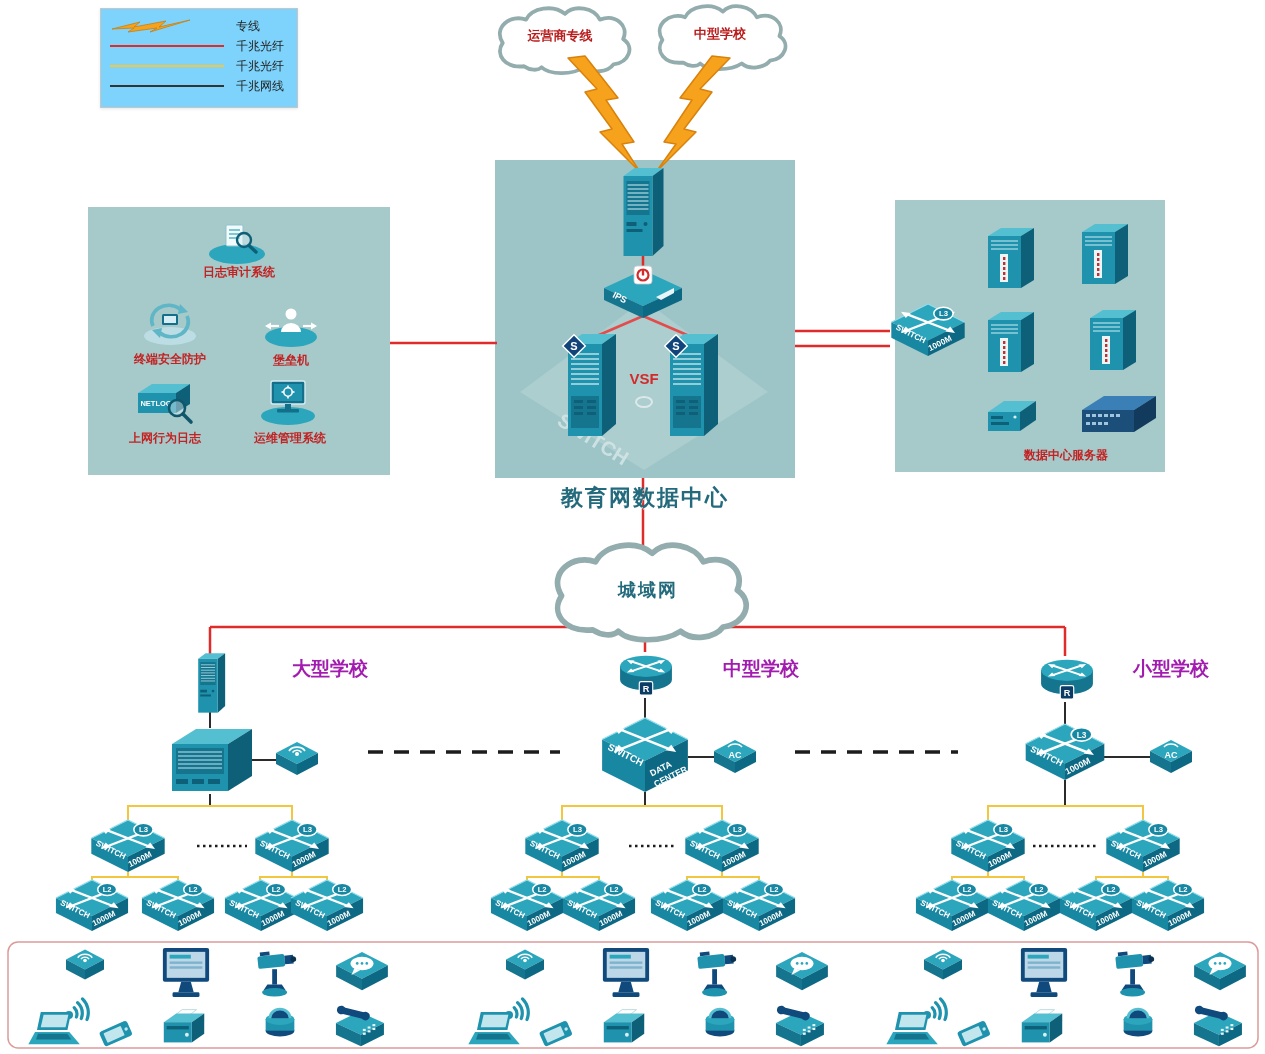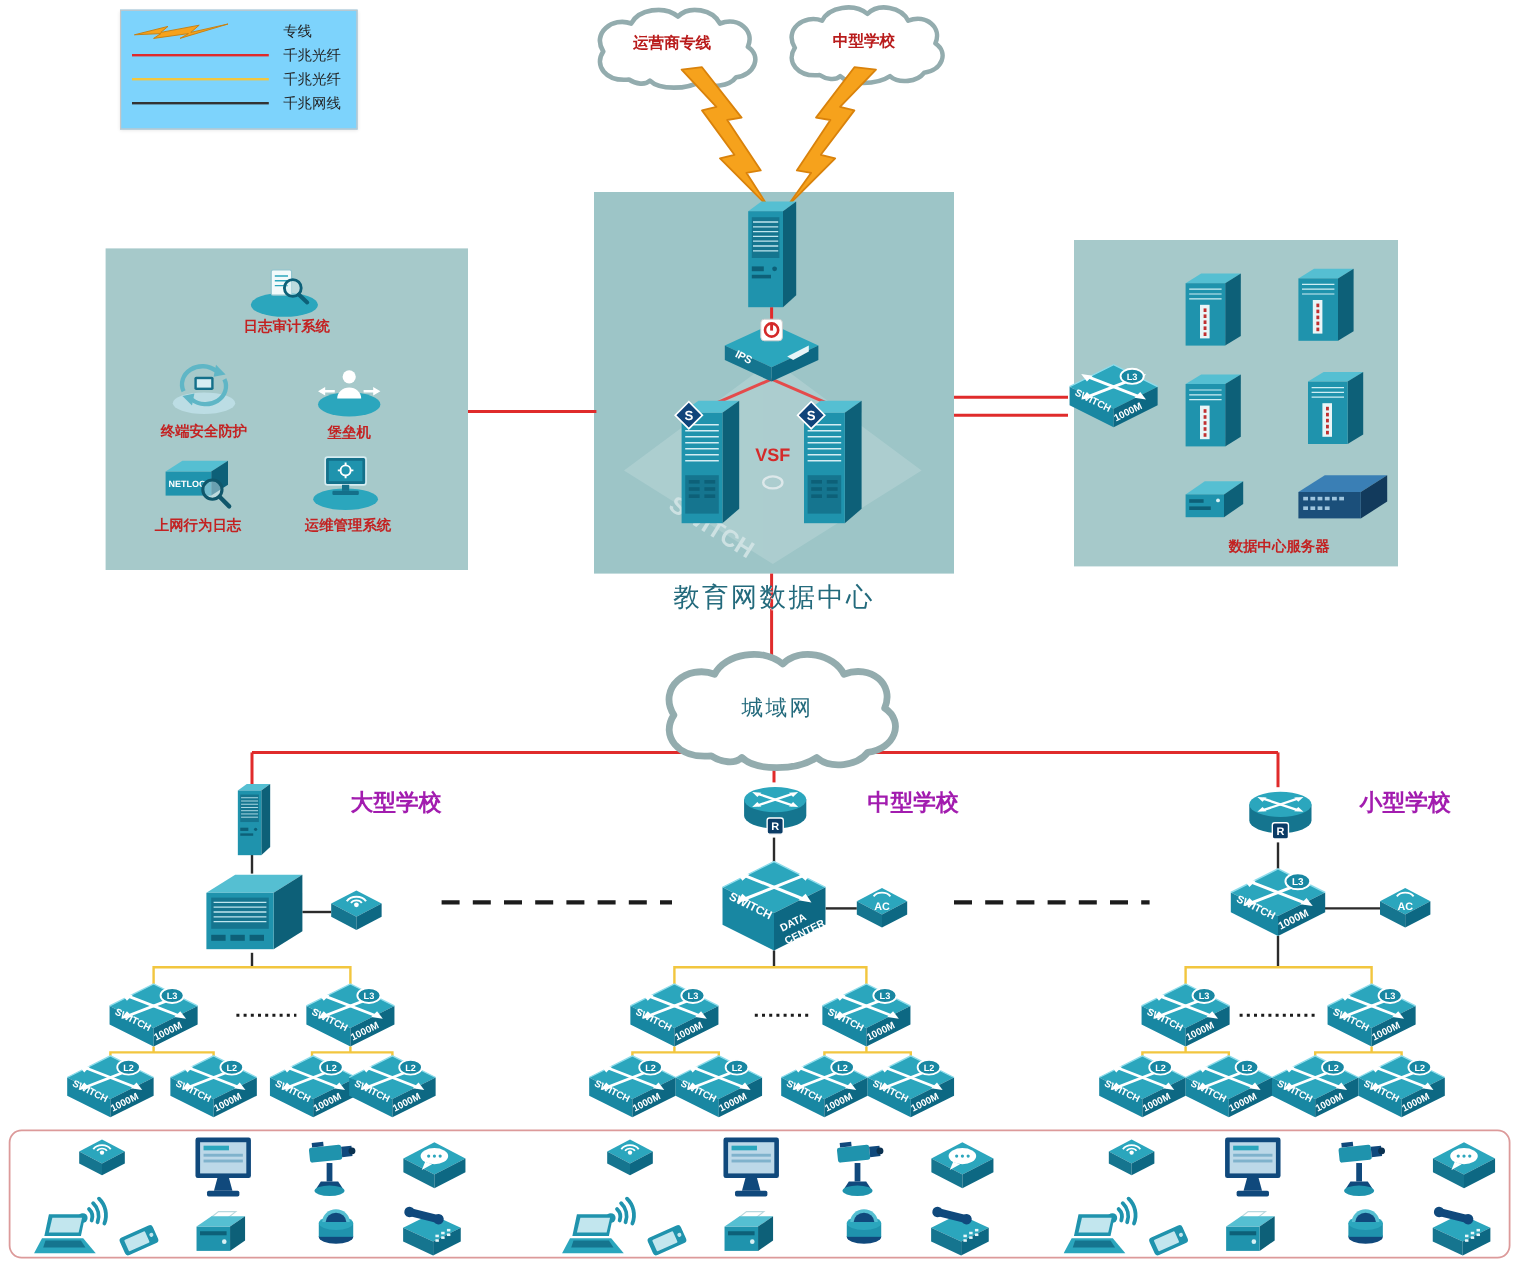--- a/index.html
+++ b/index.html
@@ -4,21 +4,21 @@
 <style>
   html,body{margin:0;padding:0;background:#fff;}
   #canvas{position:relative;width:1265px;height:1054px;background:#fff;overflow:hidden;
           font-family:"Liberation Sans","DejaVu Sans",sans-serif;}
   #diagram{position:absolute;left:0;top:0;z-index:1;}
   svg text{font-family:"Liberation Sans","DejaVu Sans",sans-serif;}
   .lbl{position:absolute;z-index:3;pointer-events:none;}
   .red-lbl{color:#c32222;font-weight:bold;font-size:12px;text-align:center;}
   .school-lbl{color:#a21caf;font-weight:bold;font-size:19px;text-align:center;}
   .cloud-lbl{color:#b91c1c;font-weight:bold;font-size:13px;text-align:center;}
-  .big-teal{color:#236a7c;font-weight:normal;font-size:22px;text-align:center;
+  .big-teal{color:#236a7c;font-weight:bold;font-size:22px;text-align:center;
             font-family:"Liberation Serif","DejaVu Serif",serif;letter-spacing:2px;
             text-shadow:0 1px 0 rgba(255,255,255,.8);}
   .legend{position:absolute;left:100px;top:8px;width:198px;height:100px;background:#7dd3fc;
           border:1px solid #c6c6c6;box-shadow:0 1px 3px rgba(0,0,0,.10);padding:7px 9px;
           box-sizing:border-box;display:flex;flex-direction:column;justify-content:flex-start;z-index:3;}
   .legend-row{display:flex;align-items:center;gap:8px;height:20px;}
   .legend-ic{width:118px;display:flex;align-items:center;}
   .legend-line{display:inline-block;width:114px;height:0;border-top-style:solid;border-top-width:2px;}
   .legend-label{font-size:12px;color:#222;white-space:nowrap;}
 </style>

